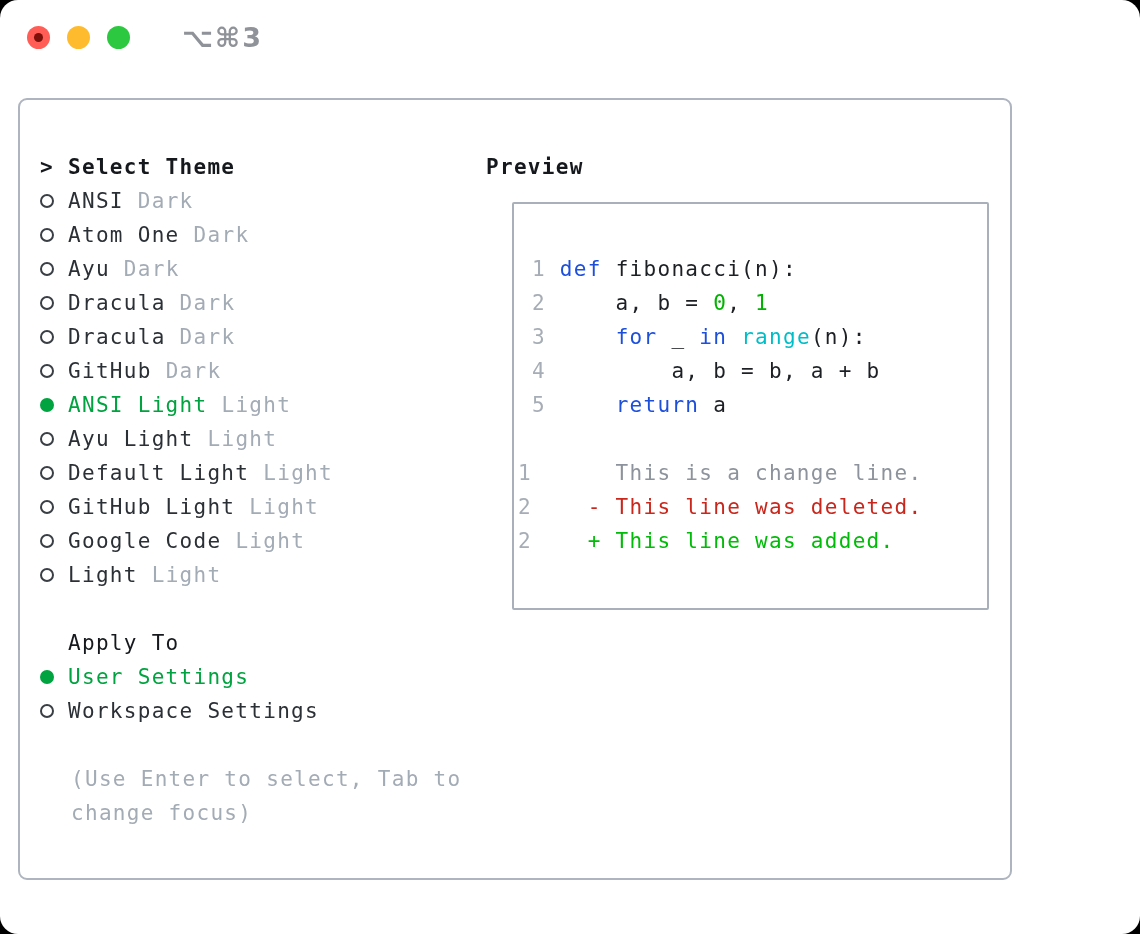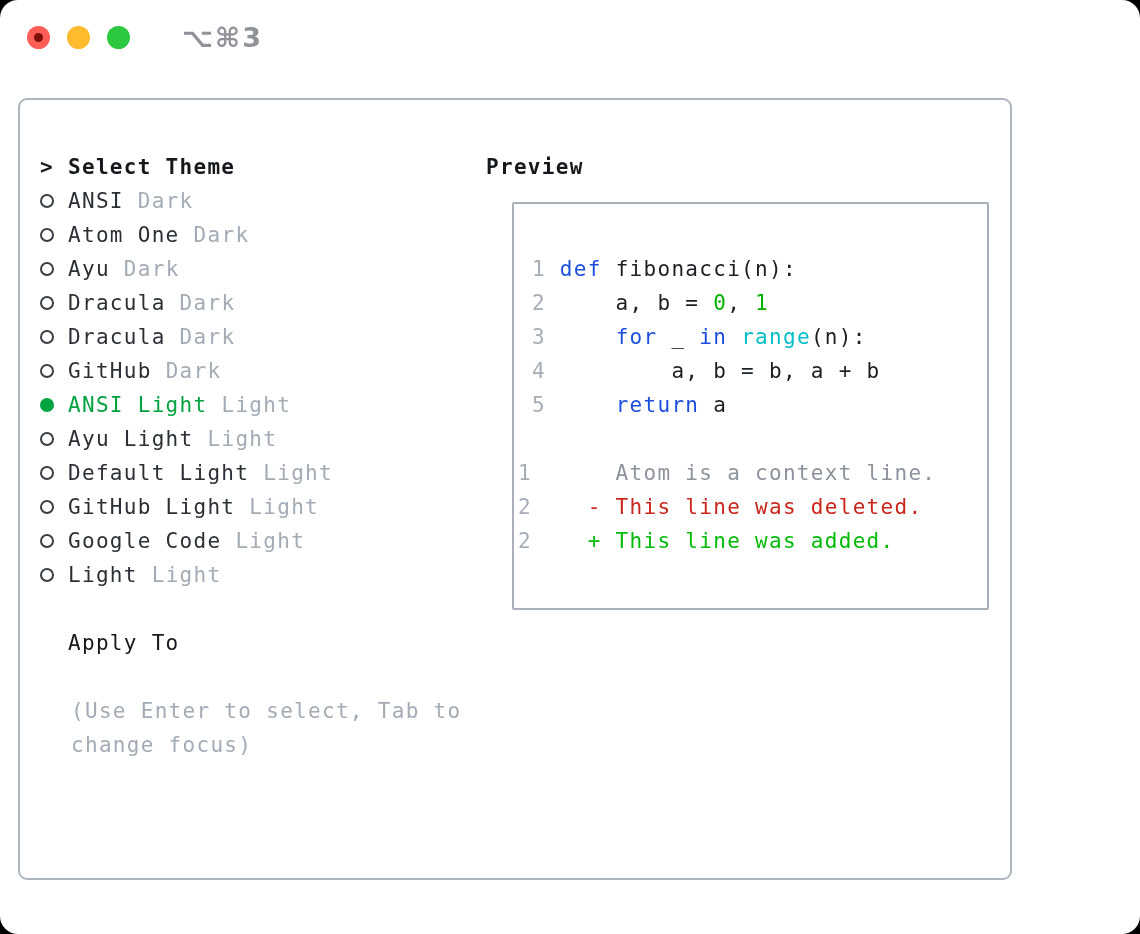--- a/index.html
+++ b/index.html
@@ -144,39 +144,43 @@
           <div class="row theme-item"><span class="bullet off"></span><span class="theme-name">Default Light</span><span class="theme-variant">Light</span></div>
           <div class="row theme-item"><span class="bullet off"></span><span class="theme-name">GitHub Light</span><span class="theme-variant">Light</span></div>
           <div class="row theme-item"><span class="bullet off"></span><span class="theme-name">Google Code</span><span class="theme-variant">Light</span></div>
           <div class="row theme-item"><span class="bullet off"></span><span class="theme-name">Light</span><span class="theme-variant">Light</span></div>
         </div>
 
       <div class="gap-row"></div>
 
       <div class="row apply-heading">Apply To</div>
 
+      <div id="apply-list">
+          <div class="row apply-item selected"><span class="bullet on"></span><span class="opt-label">User Settings</span></div>
+          <div class="row apply-item"><span class="bullet off"></span><span class="opt-label">Workspace Settings</span></div>
+        </div>
 
       <div class="help">(Use Enter to select, Tab to change focus)</div>
     </div>
 
     <div class="right-col">
       <div class="row">
         <span class="preview-heading">Preview</span>
       </div>
       <div class="preview-box">
         <div id="code-block">
             <div class="code-line"><span class="seg-linenum"> 1 </span><span class="seg-keyword">def</span><span class="seg-plain"> fibonacci(n):</span></div>
             <div class="code-line"><span class="seg-linenum"> 2 </span><span class="seg-plain">    a, b = </span><span class="seg-number">0</span><span class="seg-plain">, </span><span class="seg-number">1</span></div>
             <div class="code-line"><span class="seg-linenum"> 3 </span><span class="seg-plain">    </span><span class="seg-keyword">for</span><span class="seg-plain"> _ </span><span class="seg-keyword">in</span><span class="seg-plain"> </span><span class="seg-builtin">range</span><span class="seg-plain">(n):</span></div>
             <div class="code-line"><span class="seg-linenum"> 4 </span><span class="seg-plain">        a, b = b, a + b</span></div>
             <div class="code-line"><span class="seg-linenum"> 5 </span><span class="seg-plain">    </span><span class="seg-keyword">return</span><span class="seg-plain"> a</span></div>
           </div>
         <div class="gap-row"></div>
         <div id="diff-block">
-            <div class="code-line"><span class="seg-linenum">1</span><span class="seg-context">      Atom is a context line.</span></div>
+            <div class="code-line"><span class="seg-linenum">1</span><span class="seg-context">      This is a change line.</span></div>
             <div class="code-line"><span class="seg-linenum">2</span><span class="seg-deleted">    - This line was deleted.</span></div>
             <div class="code-line"><span class="seg-linenum">2</span><span class="seg-added">    + This line was added.</span></div>
           </div>
       </div>
     </div>
 
   </div>
 </div>
 
 </body></html>

